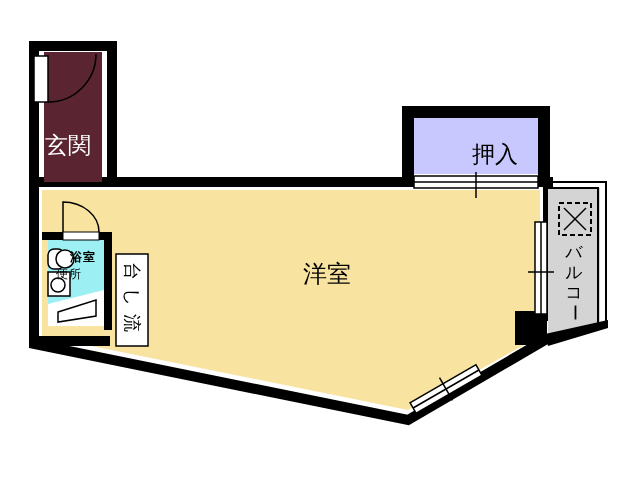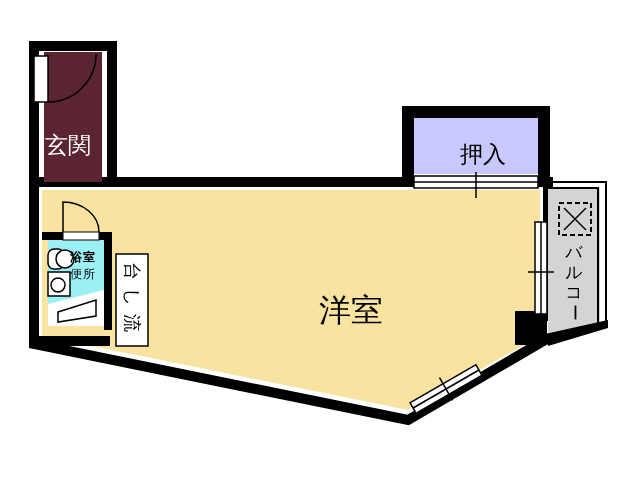--- a/index.html
+++ b/index.html
@@ -61,26 +61,26 @@
   <circle cx="58" cy="285" r="7" fill="#fff" stroke="#000" stroke-width="1.5"></circle>
 
   <polygon points="48,304 104,290 104,326 48,326" fill="#fff"></polygon>
   <polygon points="58,312 96,300 96,316 58,322" fill="#fff" stroke="#000" stroke-width="1.5"></polygon>
 
   <rect class="fill-kitchen" x="116" y="254" width="32" height="92" fill="#ffffff" stroke="#000" stroke-width="1.5"></rect>
 </svg>
 
 <div class="room-label" style="left:45px; top:134px; font-size:23px; color:#ffffff;">玄関</div>
 
-<div class="room-label" style="left:460px; top:143px; font-size:23px; color:#000;">押入</div>
+<div class="room-label" style="left:472px; top:143px; font-size:23px; color:#000;">押入</div>
 
-<div class="room-label" style="left:319px; top:262px; font-size:32px; color:#000;margin-top:32px;">洋室</div>
+<div class="room-label" style="left:303px; top:262px; font-size:24px; color:#000;">洋室</div>
 
 <div class="room-label" style="left:70px; top:251px; font-size:12px; color:#000; letter-spacing:1px;font-weight:bold;">浴室</div>
-<div class="room-label" style="left:70px; top:268px; font-size:12px; color:#000; letter-spacing:1px;">便所</div>
+<div class="room-label" style="left:56px; top:268px; font-size:12px; color:#000; letter-spacing:1px;">便所</div>
 
 <div class="v-label" style="left:120px; top:262px; width:24px; font-size:18px; color:#000;">
   <span style="transform:rotate(90deg); margin-bottom:8px;">台</span>
   <span style="transform:rotate(90deg); margin-bottom:8px;">し</span>
   <span style="transform:rotate(90deg);">流</span>
 </div>
 
 <div class="v-label" style="left:560px; top:244px; width:28px; font-size:17px; color:#000;">
   <span style="margin-bottom:3px;">バ</span>
   <span style="margin-bottom:3px;">ル</span>

